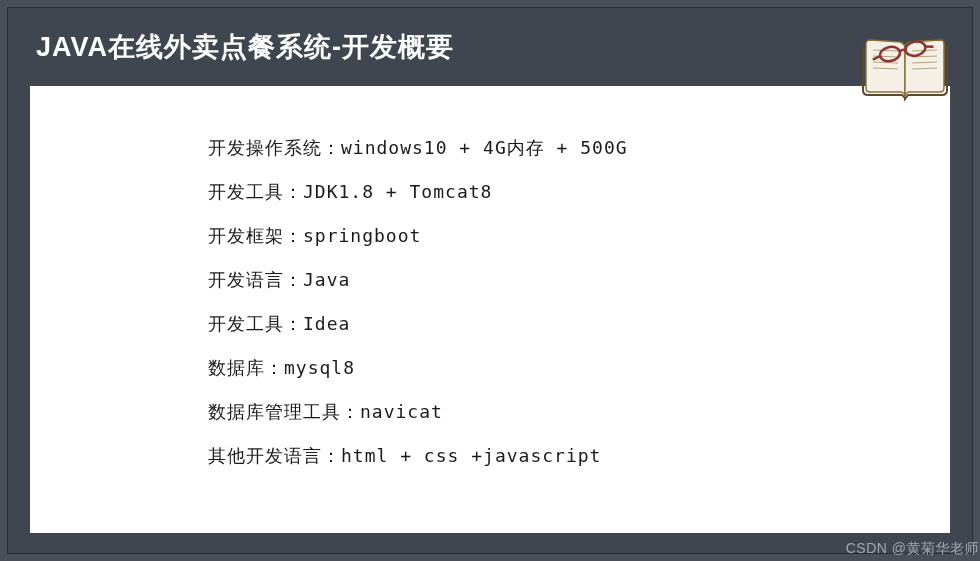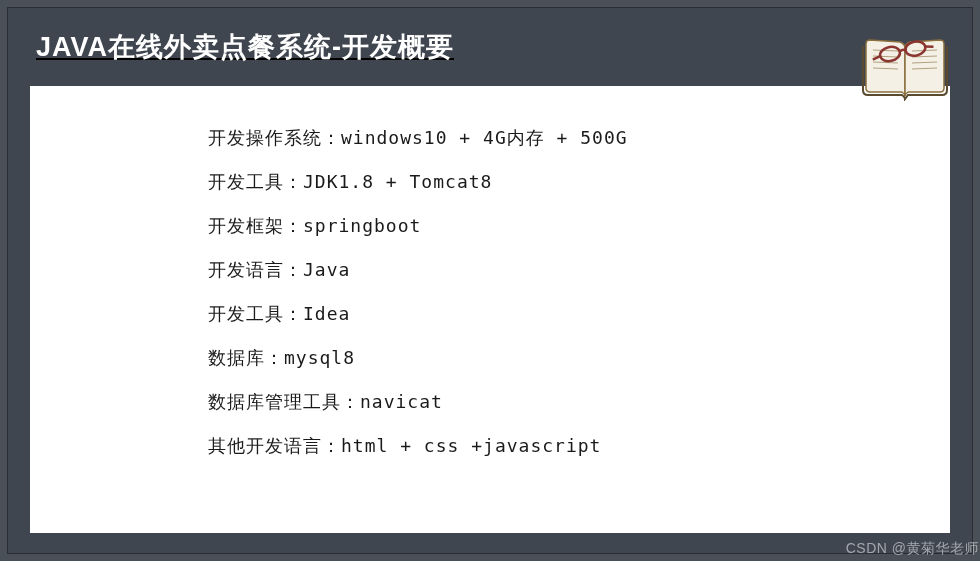--- a/index.html
+++ b/index.html
@@ -21,21 +21,20 @@
       background: #3f4650;
       position: relative;
       border: 1px solid #2a2e34;
     }
     .header {
       height: 78px;
       display: flex;
       align-items: center;
       padding-left: 28px;
       position: relative;
-      text-decoration: underline;
     }
     .title {
       color: #ffffff;
       font-size: 27px;
       font-weight: bold;
       letter-spacing: 1px;
     }
     .book-icon {
       position: absolute;
       right: 22px;
@@ -44,21 +43,21 @@
       height: 75px;
       z-index: 10;
     }
     .content {
       background: #ffffff;
       position: absolute;
       top: 78px;
       left: 22px;
       right: 22px;
       bottom: 20px;
-      padding: 38px 0 0 178px;
+      padding: 48px 0 0 178px;
     }
     .line {
       color: #1a1a1a;
       font-size: 18px;
       line-height: 1.5;
       margin-bottom: 17px;
       letter-spacing: 1px;
       font-family: "SimSun", "Microsoft YaHei", monospace;
     }
     .watermark {

